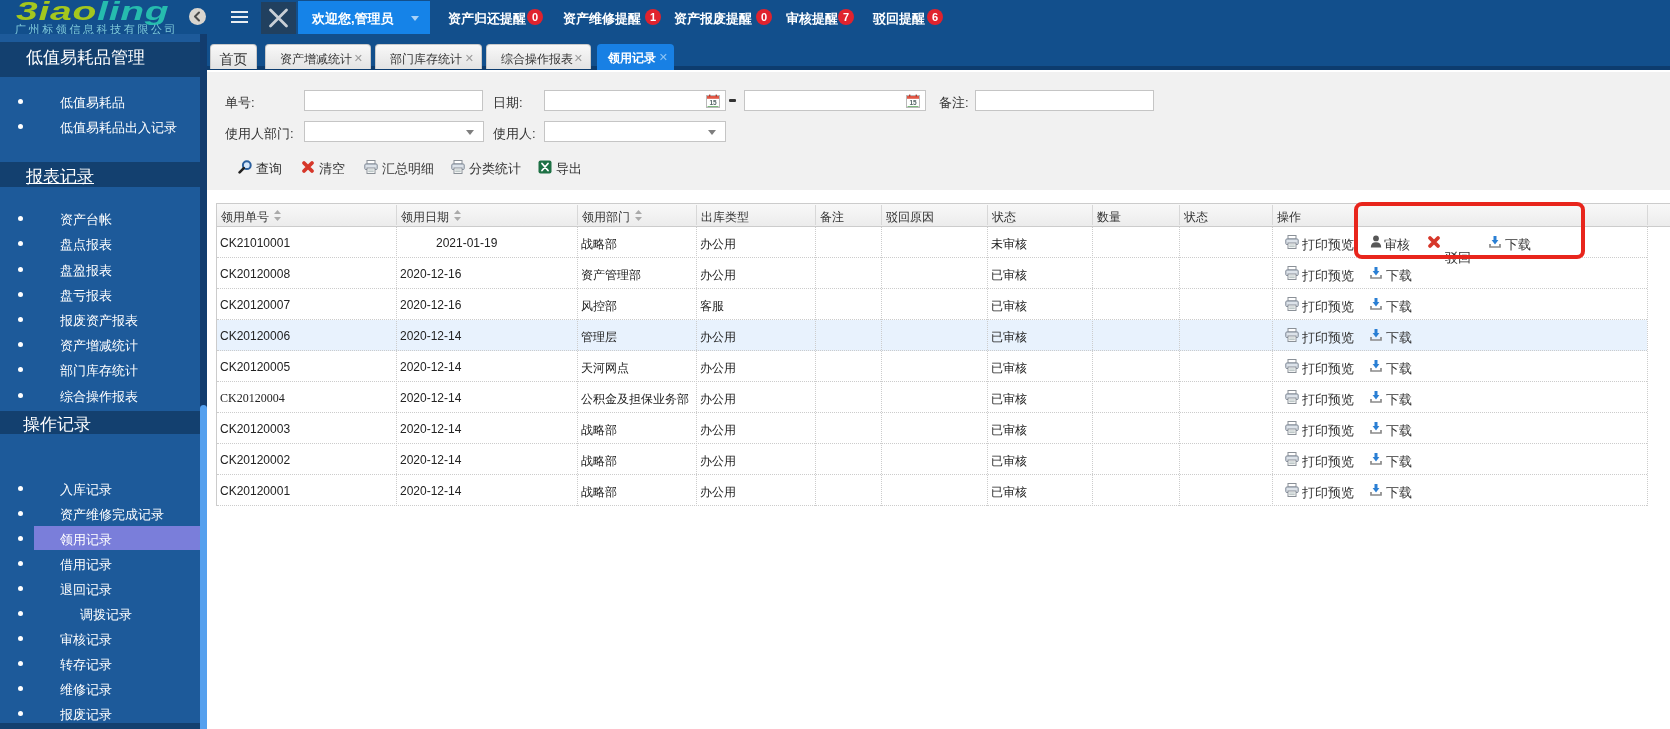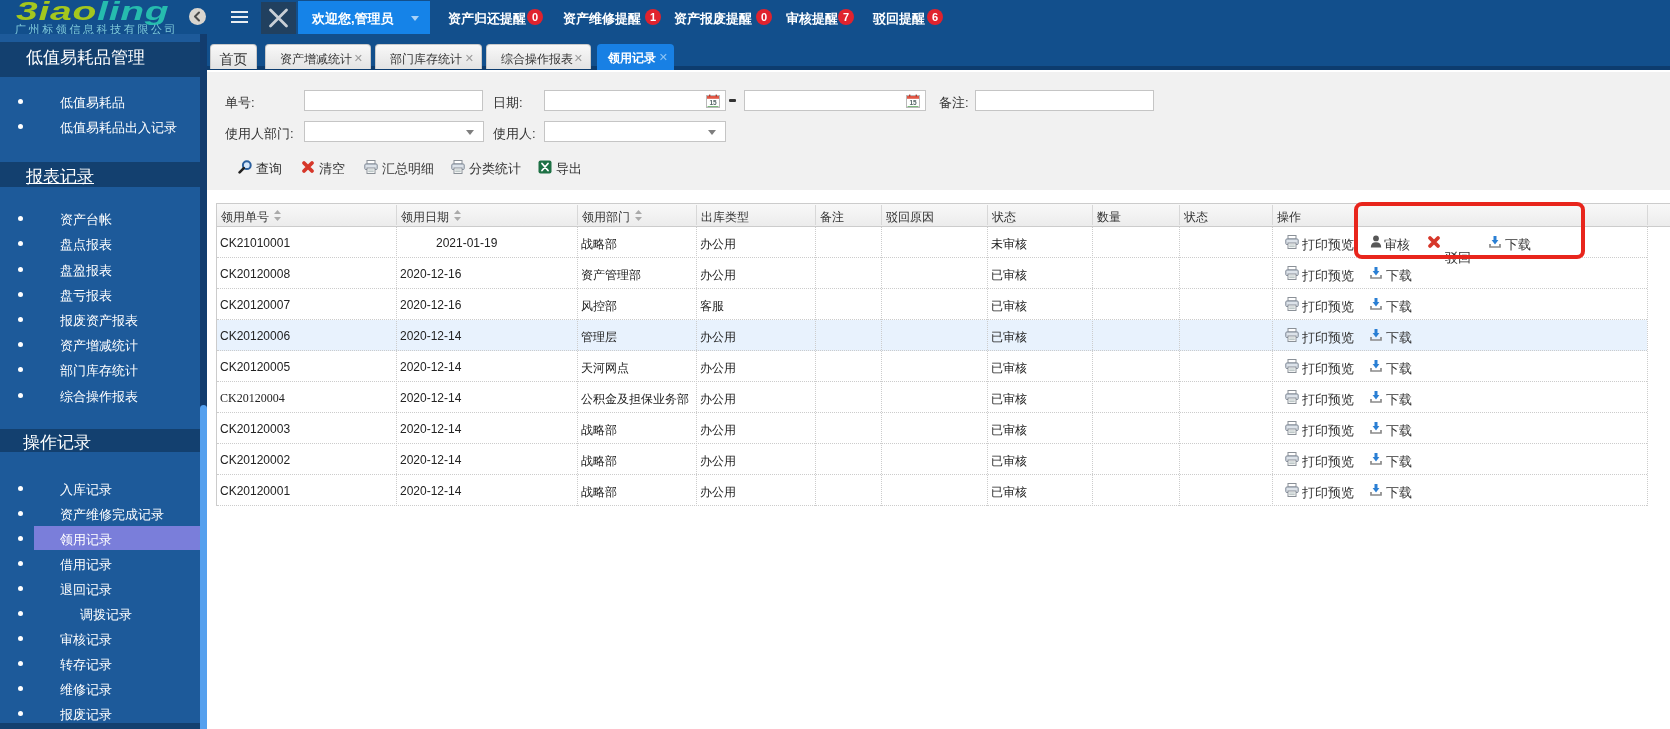--- a/index.html
+++ b/index.html
@@ -68,21 +68,21 @@
   </div>
 <div class="abs" style="left:0;top:34px;width:200px;height:695px;background:#1d5a9a;"></div>
 <div class="abs" style="left:200px;top:34px;width:7px;height:695px;background:#123c6e;"></div>
 <div class="abs" style="left:200px;top:405px;width:7px;height:324px;border-radius:4px 4px 0 0;background:#55a0ee;"></div>
 <div class="band" style="top:42px;height:35px;">
     <div style="padding:4px 0 0 26px;">低值易耗品管理</div>
   </div>
 <div class="band" style="top:162px;height:25px;">
     <div style="padding:3px 0 0 26px;text-decoration:underline;">报表记录</div>
   </div>
-<div class="band" style="top:429px;height:23px;">
+<div class="band" style="top:411px;height:23px;">
     <div style="padding:2px 0 0 23px;">操作记录</div>
   </div>
 <div class="band" style="top:723px;height:6px;"></div>
 <div class="abs" style="left:34px;top:526px;width:166px;height:24px;background:#7a7eda;"></div>
 <div class="bullet" style="top:98.5px;"></div>
 <div class="mi" style="top:93.5px;">低值易耗品</div>
 <div class="bullet" style="top:124.0px;"></div>
 <div class="mi" style="top:119.0px;">低值易耗品出入记录</div>
 <div class="bullet" style="top:216.0px;"></div>
 <div class="mi" style="top:211.0px;">资产台帐</div>

